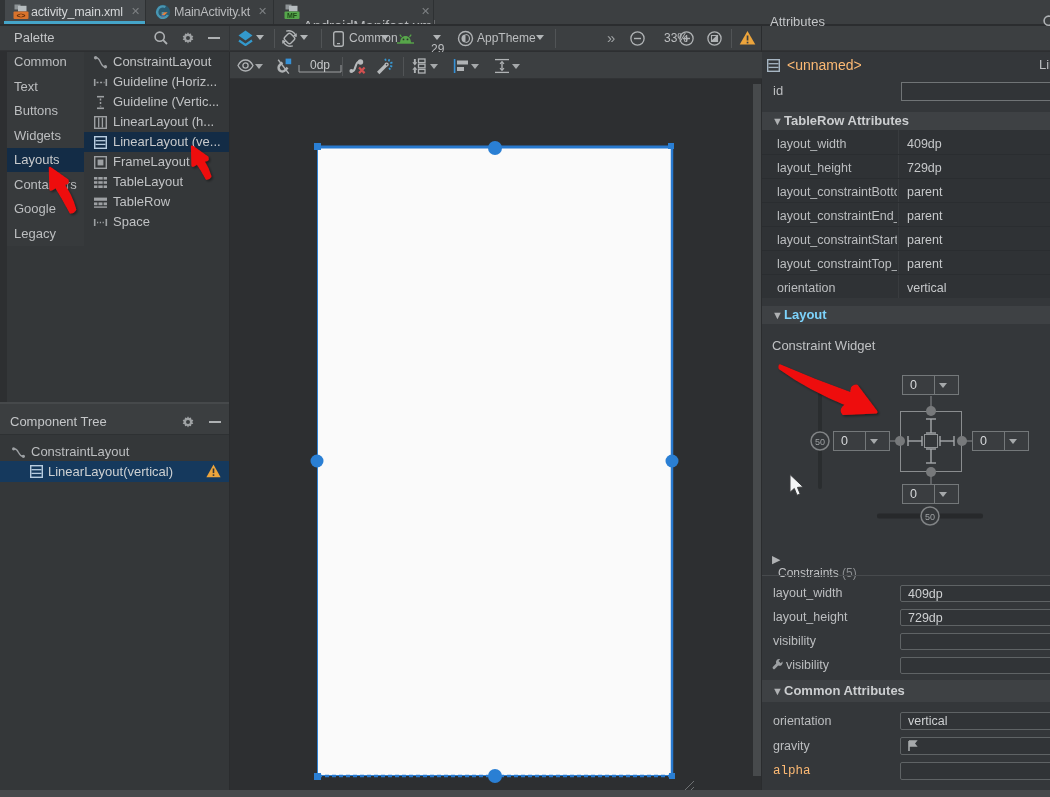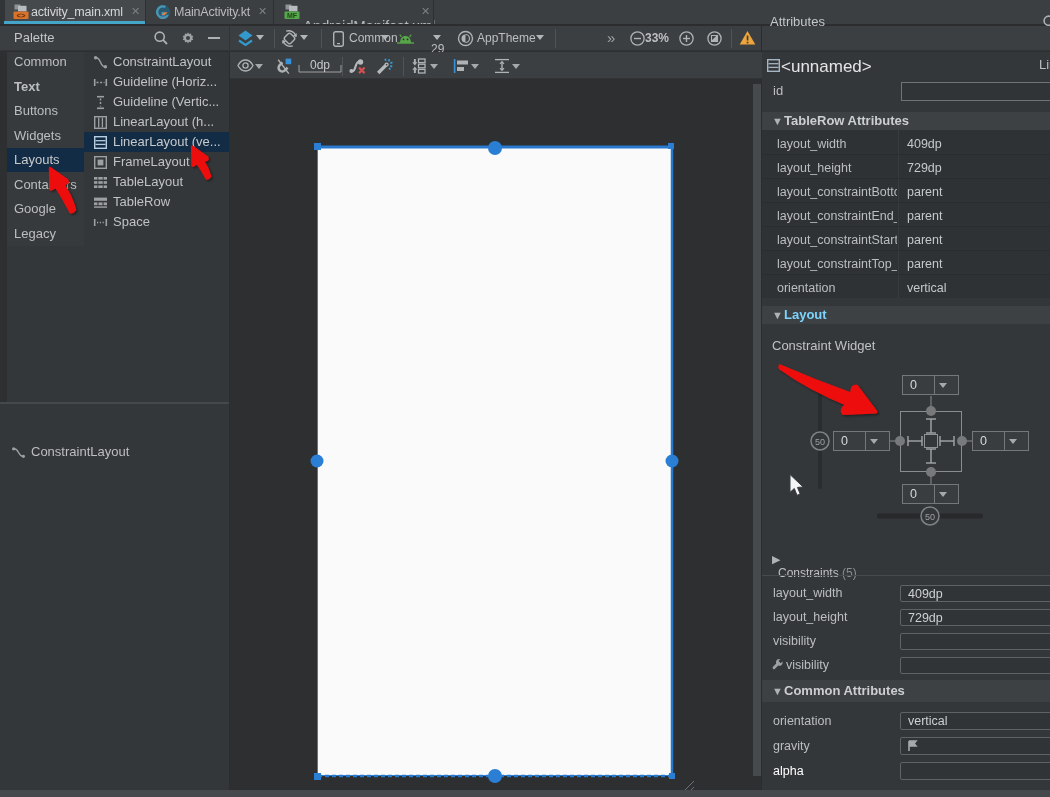--- a/index.html
+++ b/index.html
@@ -137,21 +137,21 @@
   <div class="tbtxt abs" style="left:247px;top:5px;">AppTheme</div>
   <svg class="abs" style="left:306px;top:9px;" width="9" height="6">
       <path d="M0 0 L8 0 L4 5 Z" fill="#b2b5b7"></path>
     </svg>
   <div class="sep abs" style="left:325px;top:3px;"></div>
   <div class="abs" style="left:377px;top:3px;font-size:15px;color:#9fa2a4;">»</div>
   <svg class="abs" style="left:400px;top:5px;" width="15" height="15" viewBox="0 0 15 15">
     <circle cx="7.5" cy="7.5" r="6.6" fill="none" stroke="#b0b3b5" stroke-width="1.3"></circle>
     <line x1="4" y1="7.5" x2="11" y2="7.5" stroke="#b0b3b5" stroke-width="1.4"></line>
   </svg>
-  <div class="tbtxt abs" style="left:415px;top:5px;font-weight:bold;">33%</div>
+  <div class="tbtxt abs" style="left:434px;top:5px;">33%</div>
   <svg class="abs" style="left:449px;top:5px;" width="15" height="15" viewBox="0 0 15 15">
     <circle cx="7.5" cy="7.5" r="6.6" fill="none" stroke="#b0b3b5" stroke-width="1.3"></circle>
     <line x1="4" y1="7.5" x2="11" y2="7.5" stroke="#b0b3b5" stroke-width="1.4"></line>
     <line x1="7.5" y1="4" x2="7.5" y2="11" stroke="#b0b3b5" stroke-width="1.4"></line>
   </svg>
   <svg class="abs" style="left:477px;top:5px;" width="15" height="15" viewBox="0 0 15 15">
     <circle cx="7.5" cy="7.5" r="6.6" fill="none" stroke="#b0b3b5" stroke-width="1.3"></circle>
     <path d="M4.5 4.5 h6 v6 h-6 Z M4.5 10.5 L10.5 4.5" fill="none" stroke="#b0b3b5" stroke-width="1.1"></path>
     <path d="M10.5 4.5 v6 h-6 Z" fill="#b0b3b5"></path>
   </svg>
@@ -244,21 +244,21 @@
       <path d="M0 0 L8 0 L4 5 Z" fill="#a6a9ab"></path>
     </svg>
 </div>
 
 <div class="abs" style="left:0;top:52px;width:229px;height:350px;background:#343739;">
 
   <div class="abs" style="left:0;top:0;width:84px;height:194px;background:#373a3c;"></div>
   <div class="abs" style="left:0;top:0;width:7px;height:350px;background:#2d2f31;"></div>
 
   <div class="abs" style="left:14px;top:2px;font-size:13px;color:#bcbec0;">Common</div>
-  <div class="abs" style="left:14px;top:27px;font-size:13px;color:#bcbec0;font-weight:bold;">Text</div>
+  <div class="abs" style="left:14px;top:27px;font-size:13px;color:#bcbec0;">Text</div>
   <div class="abs" style="left:14px;top:51px;font-size:13px;color:#bcbec0;">Buttons</div>
   <div class="abs" style="left:14px;top:76px;font-size:13px;color:#bcbec0;">Widgets</div>
   <div class="abs" style="left:7px;top:96px;width:77px;height:24px;background:#132c46;"></div>
   <div class="abs" style="left:14px;top:100px;font-size:13px;color:#c8cacc;">Layouts</div>
   <div class="abs" style="left:14px;top:125px;font-size:13px;color:#bcbec0;">Containers</div>
   <div class="abs" style="left:14px;top:149px;font-size:13px;color:#bcbec0;">Google</div>
   <div class="abs" style="left:14px;top:174px;font-size:13px;color:#bcbec0;">Legacy</div>
 
   <div class="abs" style="left:93px;top:3px;">
       <svg width="15" height="15" viewBox="0 0 15 15">
@@ -338,30 +338,61 @@
         <line x1="13.3" y1="4" x2="13.3" y2="11" stroke="#9da0a3" stroke-width="1.6"></line>
         <line x1="4" y1="7.5" x2="11" y2="7.5" stroke="#9da0a3" stroke-width="1.5" stroke-dasharray="1.2,1.6"></line>
       </svg>
     </div>
   <div class="abs" style="left:113px;top:162px;font-size:13px;color:#c0c2c4;">Space</div>
 </div>
 <div class="abs" style="left:229px;top:52px;width:1px;height:745px;background:#2a2c2e;"></div>
 
 <div class="abs" style="left:0;top:402px;width:229px;height:395px;background:#343739;">
   <div class="abs" style="left:0;top:0;width:229px;height:2px;background:#46494b;"></div>
+  <div class="abs" style="left:0;top:2px;width:229px;height:31px;background:#3b3e40;border-bottom:1px solid #2e3133;">
+    <div class="abs" style="left:10px;top:10px;font-size:13px;color:#c4c6c8;">Component Tree</div>
+    <div class="abs" style="left:180px;top:10px;">
+        <svg width="16" height="16" viewBox="0 0 16 16">
+          <path d="M8 2.2 l1 1.8 2-.5 .3 2 2 .5 -1 1.9 1 1.9 -2 .5 -.3 2 -2-.5 -1 1.8 -1-1.8 -2 .5 -.3-2 -2-.5 1-1.9 -1-1.9 2-.5 .3-2 2 .5 Z" fill="#9fa2a4"></path>
+          <circle cx="8" cy="7.9" r="2" fill="#3c3f41"></circle>
+        </svg>
+      </div>
+    <div class="abs" style="left:207px;top:10px;">
+        <svg width="16" height="16" viewBox="0 0 16 16">
+          <rect x="2" y="7" width="12" height="2" fill="#aeb1b3"></rect>
+        </svg>
+      </div>
+  </div>
   <div class="abs" style="left:0;top:41px;width:229px;height:19px;">
     <div class="abs" style="left:11px;top:2px;">
         <svg width="15" height="15" viewBox="0 0 15 15">
           <path d="M3.2 3.8 C8 3.8 7 11.3 12 11.3" fill="none" stroke="#9da0a3" stroke-width="1.4"></path>
           <circle cx="2.6" cy="3.8" r="1.6" fill="#9da0a3"></circle>
           <circle cx="12.4" cy="11.3" r="1.6" fill="#9da0a3"></circle>
         </svg>
       </div>
     <div class="abs" style="left:31px;top:1px;font-size:13px;color:#bcbec0;">ConstraintLayout</div>
   </div>
+  <div class="abs" style="left:0;top:59px;width:229px;height:21px;background:#15395d;">
+    <div class="abs" style="left:29px;top:3px;">
+        <svg width="15" height="15" viewBox="0 0 15 15">
+          <rect x="1.7" y="1.7" width="11.6" height="11.6" fill="none" stroke="#b8cde0" stroke-width="1.4"></rect>
+          <line x1="2.5" y1="5.7" x2="12.5" y2="5.7" stroke="#b8cde0" stroke-width="1.3"></line>
+          <line x1="2.5" y1="9.4" x2="12.5" y2="9.4" stroke="#b8cde0" stroke-width="1.3"></line>
+        </svg>
+      </div>
+    <div class="abs" style="left:48px;top:3px;font-size:13px;color:#cdd0d2;">LinearLayout(vertical)</div>
+    <div class="abs" style="left:206px;top:3px;">
+        <svg width="15" height="14" viewBox="0 0 15 14">
+          <path d="M7.5 0.5 L14.6 13.3 L0.4 13.3 Z" fill="#eda53c"></path>
+          <rect x="6.7" y="4.5" width="1.6" height="4.6" fill="#333639"></rect>
+          <rect x="6.7" y="10.3" width="1.6" height="1.6" fill="#333639"></rect>
+        </svg>
+      </div>
+  </div>
 </div>
 
 <div class="abs" style="left:230px;top:79px;width:531px;height:712px;background:#2d2f31;" id="canvas">
 
   <div class="abs" style="left:87px;top:67px;width:356px;height:630px;background:#fafafa;"></div>
   <svg class="abs" style="left:0;top:0;" width="531" height="712">
 
     <rect x="87.5" y="67.5" width="355" height="629" fill="none" stroke="#2f80d0" stroke-width="1"></rect>
     <line x1="88" y1="68" x2="442" y2="68" stroke="#2879ce" stroke-width="3"></line>
     <line x1="442" y1="68" x2="442" y2="697" stroke="#2879ce" stroke-width="2.5"></line>
@@ -387,21 +418,21 @@
 
 <div class="abs" style="left:762px;top:52px;width:288px;height:739px;background:#34373a;overflow:hidden;" id="attrs">
 
   <div class="abs" style="left:4px;top:6px;">
       <svg width="15" height="15" viewBox="0 0 15 15">
         <rect x="1.7" y="1.7" width="11.6" height="11.6" fill="none" stroke="#a6b5c2" stroke-width="1.4"></rect>
         <line x1="2.5" y1="5.7" x2="12.5" y2="5.7" stroke="#a6b5c2" stroke-width="1.3"></line>
         <line x1="2.5" y1="9.4" x2="12.5" y2="9.4" stroke="#a6b5c2" stroke-width="1.3"></line>
       </svg>
     </div>
-  <div class="abs" style="left:19px;top:5px;font-size:17px;color:#e5e5e5;">&lt;unnamed&gt;</div>
+  <div class="abs" style="left:25px;top:5px;font-size:14px;color:#fdba74;">&lt;unnamed&gt;</div>
   <div class="abs" style="left:277px;top:5px;font-size:13px;color:#bcbec0;">LinearLayout</div>
 
   <div class="abs" style="left:11px;top:31px;font-size:13px;color:#bcbec0;">id</div>
   <div class="abs" style="left:139px;top:30px;width:151px;height:19px;background:#313437;border:1px solid #707476;"></div>
 
   <div class="abs" style="left:0;top:60px;width:288px;height:18px;background:#3e4144;">
     <span class="abs" style="left:10px;top:3px;font-size:11px;color:#b0b2b4;">▼</span>
     <span class="abs" style="left:22px;top:1px;font-size:13px;font-weight:bold;color:#ccced0;">TableRow Attributes</span>
   </div>
 
@@ -514,21 +545,21 @@
     <span class="abs" style="left:22px;top:3px;font-size:13px;font-weight:bold;color:#ccced0;">Common Attributes</span>
   </div>
   <div class="abs" style="left:11px;top:662px;font-size:12.5px;color:#bcbec0;">orientation</div>
   <div class="abs" style="left:138px;top:660px;width:152px;height:18px;background:#313437;border:1px solid #5f6365;border-radius:2px;font-size:12.5px;color:#ced0d2;padding:1px 0 0 7px;">vertical</div>
   <div class="abs" style="left:11px;top:687px;font-size:12.5px;color:#bcbec0;">gravity</div>
   <div class="abs" style="left:138px;top:685px;width:152px;height:18px;background:#313437;border:1px solid #5f6365;border-radius:2px;">
     <svg width="12" height="12" style="margin:2px 0 0 6px;">
         <path d="M2 1 L2 11 M2 1 L9 1 L7 3.5 L9 6 L2 6" stroke="#a6a9ab" stroke-width="1.6" fill="#a6a9ab"></path>
       </svg>
   </div>
-  <div class="abs" style="left:11px;top:712px;font-size:12.5px;color:#ffffff;">alpha</div>
+  <div class="abs" style="left:11px;top:712px;font-size:12.5px;color:#fdba74;font-family:Liberation Mono, monospace;">alpha</div>
   <div class="abs" style="left:138px;top:710px;width:152px;height:18px;background:#313437;border:1px solid #5f6365;border-radius:2px;"></div>
 </div>
 
 <div class="abs" style="left:0;top:790px;width:1050px;height:7px;background:#46494b;"></div>
 
 <svg class="abs" style="left:0;top:0;pointer-events:none;" width="1050" height="797">
   <defs>
     <filter id="ashadow" x="-30%" y="-30%" width="160%" height="160%">
       <feDropShadow dx="1.5" dy="1.5" stdDeviation="1.2" flood-color="#000" flood-opacity="0.45"></feDropShadow>
     </filter>

